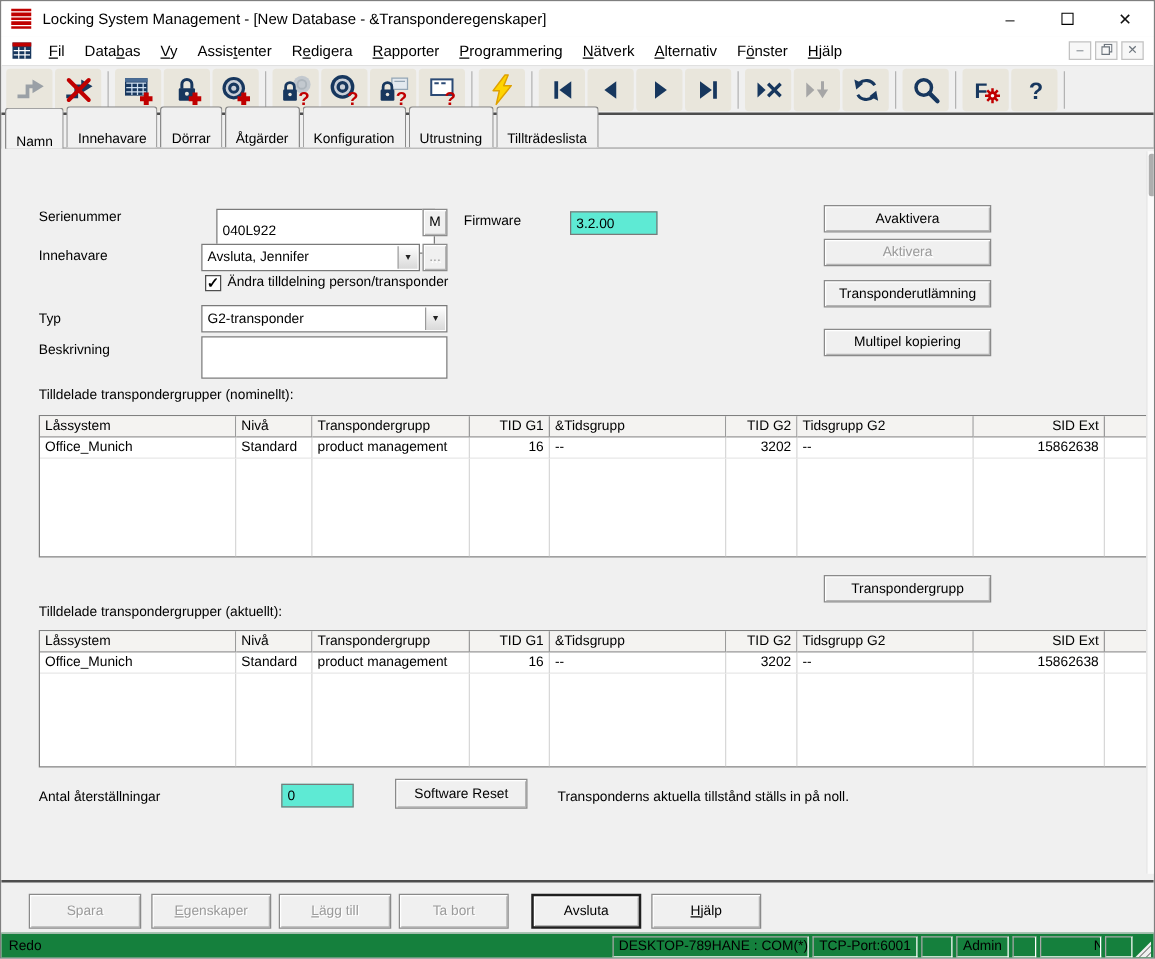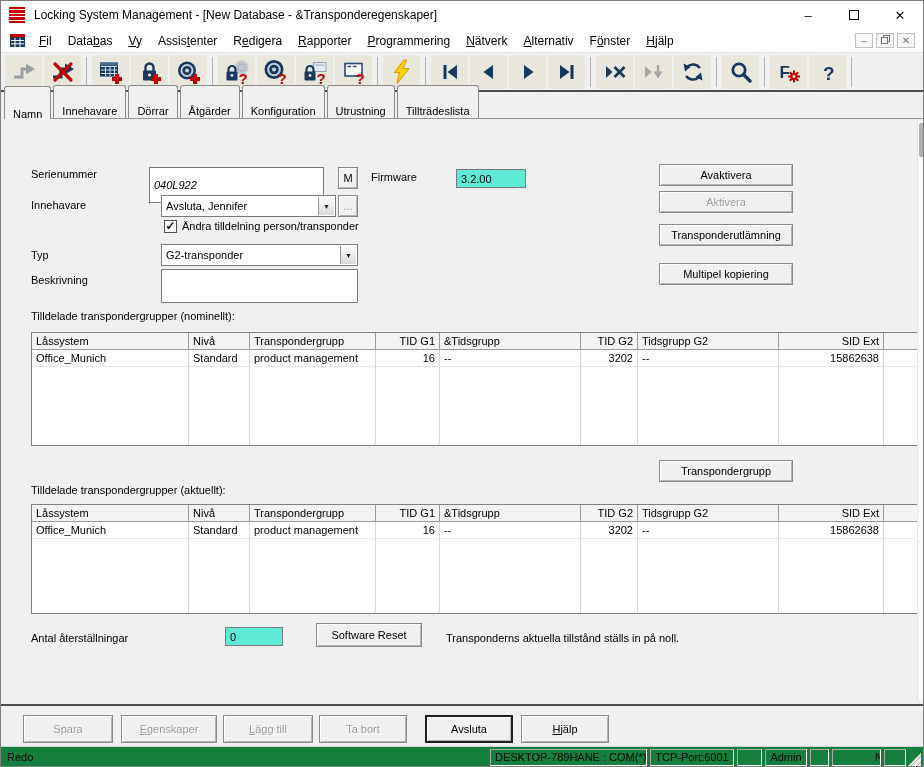--- a/index.html
+++ b/index.html
@@ -334,21 +334,21 @@
       <div class="tab">Dörrar</div>
       <div class="tab">Åtgärder</div>
       <div class="tab">Konfiguration</div>
       <div class="tab">Utrustning</div>
       <div class="tab">Tillträdeslista</div>
     </div>
 
   <div class="content">
 
     <span class="lbl" style="left:30px;top:48px;">Serienummer</span>
-    <div class="field" style="left:148px;top:48px;width:175px;height:36px;font-style:italic;">
+    <div class="field" style="left:172px;top:48px;width:175px;height:36px;">
       <span>040L922</span>
     </div>
     <div class="btn" style="left:337px;top:48px;width:20px;height:22px;">M</div>
 
     <span class="lbl" style="left:370px;top:51px;">Firmware</span>
     <div class="field gray" style="left:455px;top:50px;width:70px;height:19px;">
       <span>3.2.00</span>
     </div>
 
     <span class="lbl" style="left:30px;top:79px;">Innehavare</span>

